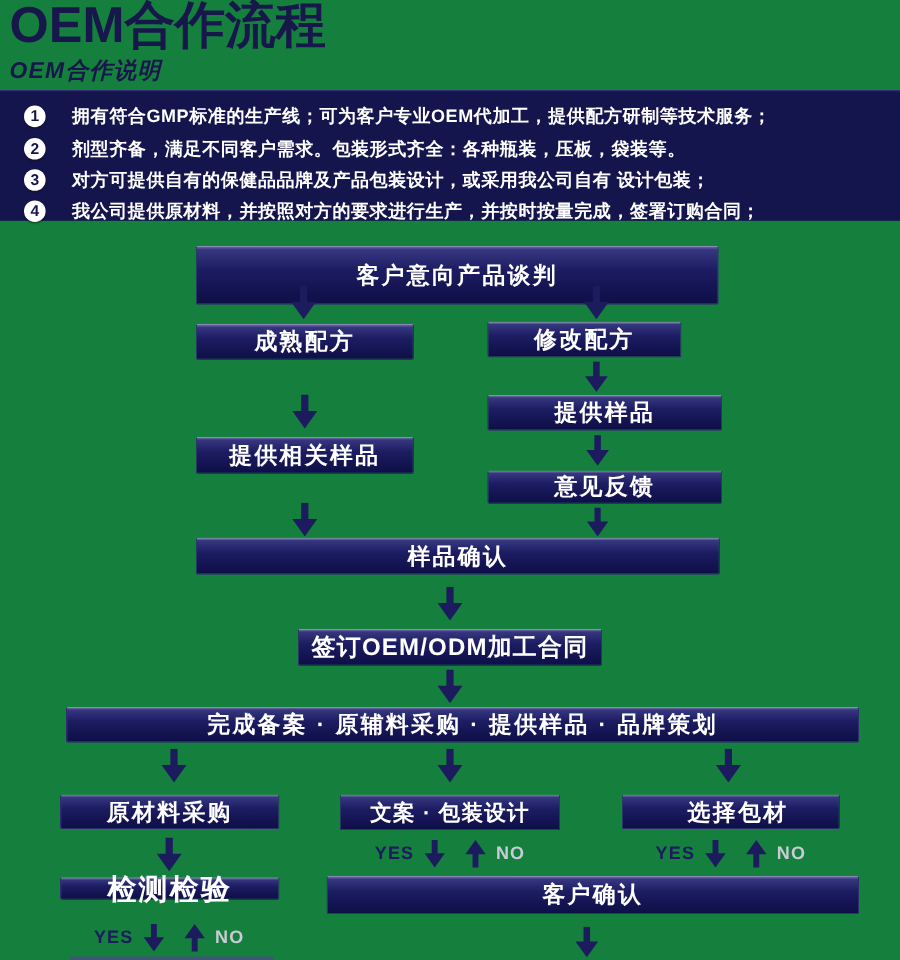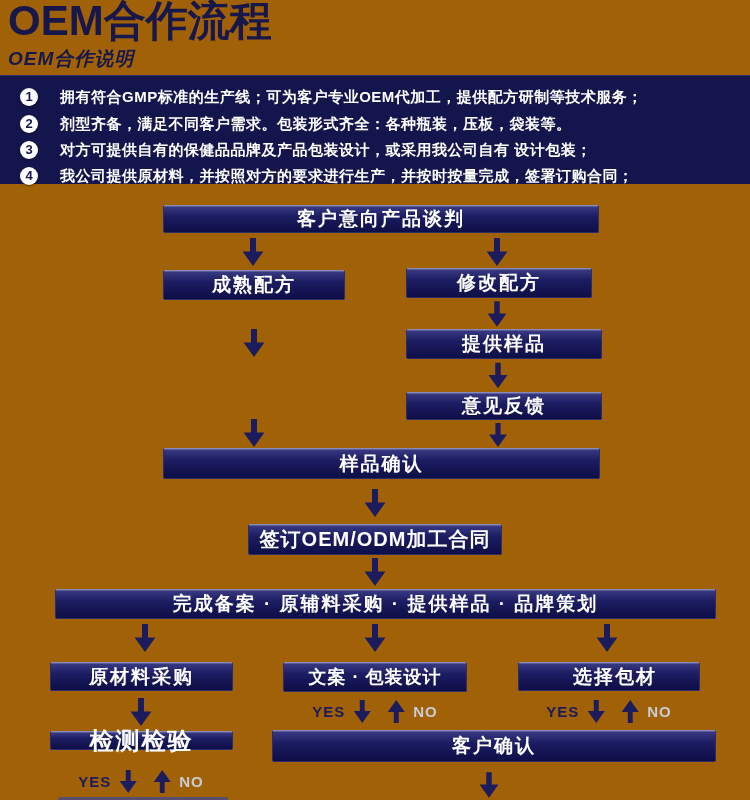--- a/index.html
+++ b/index.html
@@ -6,21 +6,21 @@
     --navy:#1b1b5e;
     --navy-dark:#17174b;
     --panel-bg:#15154e;
     --box-top:#3b3b85;
     --box-mid:#1c1c62;
     --box-bottom:#0e0e47;
     --no-gray:#c9ccd6;
   }
   html,body{margin:0;padding:0;background:#fff;}
   .canvas{
-    position:relative;width:750px;height:800px;background:#a16207;overflow:hidden;
+    position:relative;width:750px;height:800px;background:#15803d;overflow:hidden;
     font-family:"Liberation Sans","DejaVu Sans",sans-serif;
   }
   .page-title{
     position:absolute;left:8px;top:-4px;margin:0;
     font-size:42px;font-weight:900;color:var(--navy-dark);letter-spacing:0px;line-height:50px;
   }
   .page-subtitle{
     position:absolute;left:8px;top:46px;margin:0;
     font-size:19px;font-weight:bold;color:var(--navy-dark);letter-spacing:1px;font-style:italic;
   }
@@ -87,35 +87,35 @@
     <div class="intro-item" style="top:64px;">
       <span class="num-circle">3</span>
       <span class="intro-text">对方可提供自有的保健品品牌及产品包装设计，或采用我公司自有 设计包装；</span>
     </div>
     <div class="intro-item" style="top:90px;">
       <span class="num-circle">4</span>
       <span class="intro-text">我公司提供原材料，并按照对方的要求进行生产，并按时按量完成，签署订购合同；</span>
     </div>
   </div>
 
-  <div class="node" style="left:163px;top:205px;width:436px;height:28px;font-size:19px;">客户意向产品谈判</div>
+  <div class="node" style="left:163px;top:205px;width:436px;height:49px;font-size:19px;">客户意向产品谈判</div>
 
   <span class="arrow" style="left:242px;top:238px;">
     <svg width="22" height="28" viewBox="0 0 22 28">
         <path class="arrow-fill" d="M8 0 h6 v13.5 h7.4 L11 28 L0.6 13.5 H8 Z"></path>
       </svg>
   </span>
   <span class="arrow" style="left:486px;top:238px;">
     <svg width="22" height="28" viewBox="0 0 22 28">
         <path class="arrow-fill" d="M8 0 h6 v13.5 h7.4 L11 28 L0.6 13.5 H8 Z"></path>
       </svg>
   </span>
 
   <div class="node" style="left:163px;top:270px;width:182px;height:30px;font-size:19px;">成熟配方</div>
-  <div class="node" style="left:406px;top:268px;width:186px;height:30px;font-size:19px;">修改配方</div>
+  <div class="node" style="left:406px;top:268px;width:162px;height:30px;font-size:19px;">修改配方</div>
 
   <span class="arrow" style="left:487px;top:301px;">
     <svg width="20" height="26" viewBox="0 0 22 28">
         <path class="arrow-fill" d="M8 0 h6 v13.5 h7.4 L11 28 L0.6 13.5 H8 Z"></path>
       </svg>
   </span>
 
   <span class="arrow" style="left:243px;top:328px;">
     <svg width="22" height="30" viewBox="0 0 22 28">
         <path class="arrow-fill" d="M8 0 h6 v13.5 h7.4 L11 28 L0.6 13.5 H8 Z"></path>
@@ -123,20 +123,21 @@
   </span>
 
   <div class="node" style="left:406px;top:329px;width:196px;height:30px;font-size:19px;">提供样品</div>
 
   <span class="arrow" style="left:488px;top:362px;">
     <svg width="20" height="27" viewBox="0 0 22 28">
         <path class="arrow-fill" d="M8 0 h6 v13.5 h7.4 L11 28 L0.6 13.5 H8 Z"></path>
       </svg>
   </span>
 
+  <div class="node" style="left:163px;top:364px;width:182px;height:31px;font-size:19px;">提供相关样品</div>
 
   <div class="node" style="left:406px;top:392px;width:196px;height:28px;font-size:19px;">意见反馈</div>
 
   <span class="arrow" style="left:243px;top:419px;">
     <svg width="22" height="28" viewBox="0 0 22 28">
         <path class="arrow-fill" d="M8 0 h6 v13.5 h7.4 L11 28 L0.6 13.5 H8 Z"></path>
       </svg>
   </span>
   <span class="arrow" style="left:488px;top:423px;">
     <svg width="20" height="24" viewBox="0 0 22 28">

